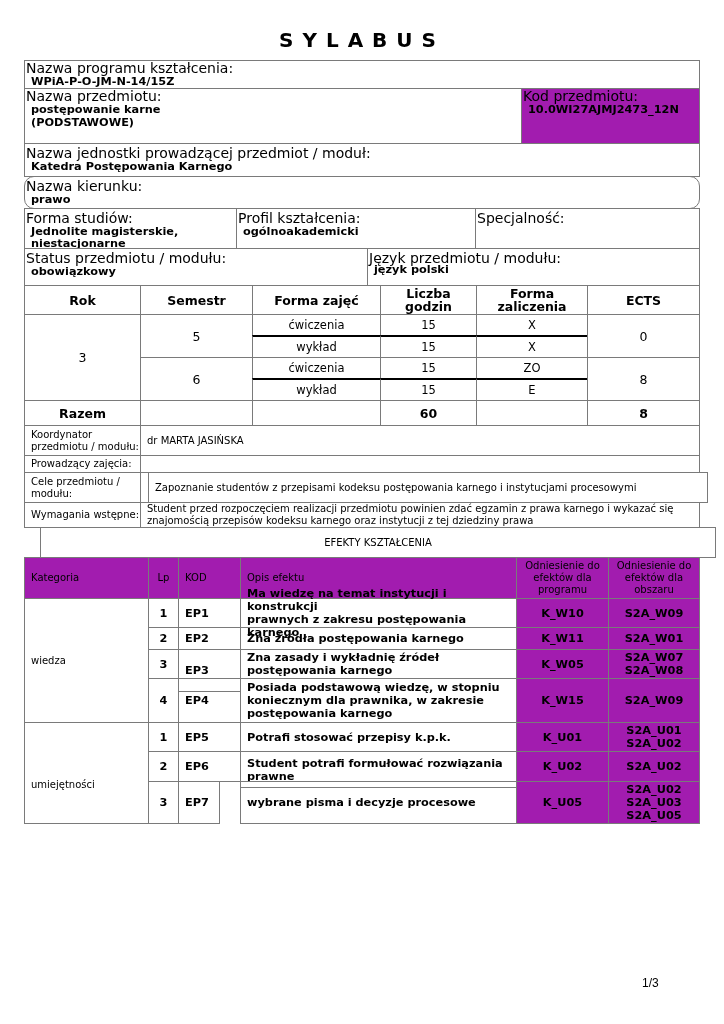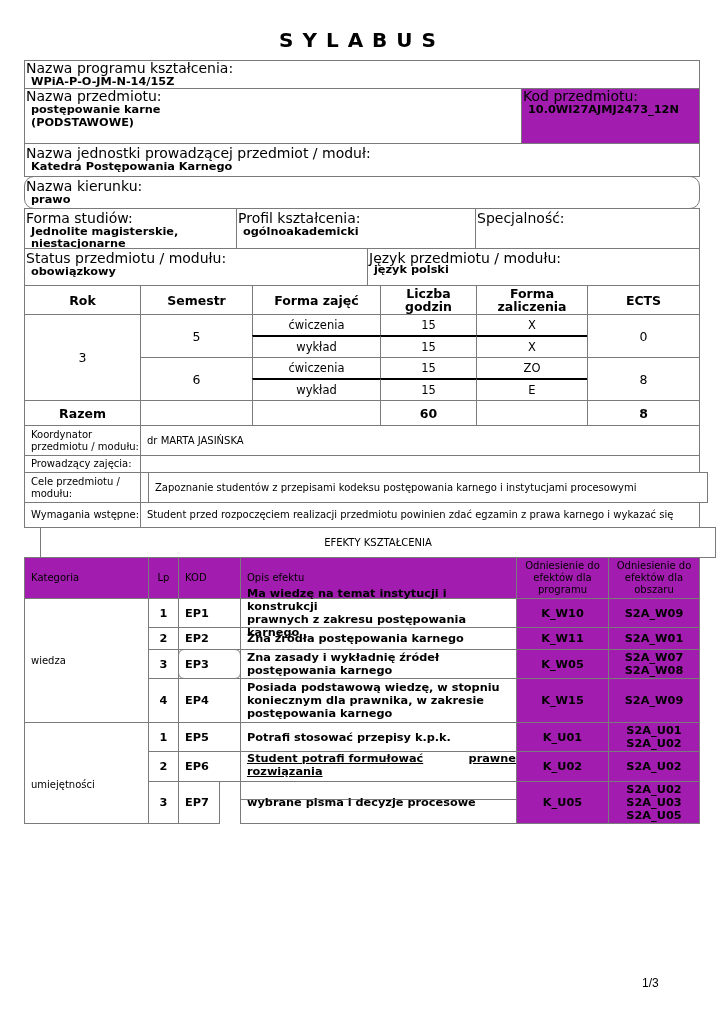--- a/index.html
+++ b/index.html
@@ -123,20 +123,21 @@
 
 <div class="cell left small" style="left:24px; top:472px; width:117px; height:31px; flex-direction:column; align-items:flex-start; justify-content:center; padding-left:6px;">
   <span>Cele przedmiotu /</span>
   <span>modułu:</span>
 </div>
 <div class="cell left small" style="left:140px; top:472px; width:560px; height:31px;margin-left:8px;">Zapoznanie studentów z przepisami kodeksu postępowania karnego i instytucjami procesowymi</div>
 
 <div class="cell left small" style="left:24px; top:502px; width:117px; height:26px;">Wymagania wstępne:</div>
 <div class="cell left small" style="left:140px; top:502px; width:560px; height:26px; flex-direction:column; align-items:flex-start; justify-content:center; padding-left:6px;">
   <span>Student przed rozpoczęciem realizacji przedmiotu powinien zdać egzamin z prawa karnego i wykazać się</span>
+  <span>znajomością przepisów kodeksu karnego oraz instytucji z tej dziedziny prawa</span>
 </div>
 
 <div class="cell small" style="left:24px; top:527px; width:676px; height:31px;margin-left:16px;">EFEKTY KSZTAŁCENIA</div>
 
 <div class="cell left small gray" style="left:24px; top:557px; width:125px; height:42px;">Kategoria</div>
 <div class="cell small gray" style="left:148px; top:557px; width:31px; height:42px;">Lp</div>
 <div class="cell left small gray" style="left:178px; top:557px; width:63px; height:42px;">KOD</div>
 <div class="cell left small gray" style="left:240px; top:557px; width:277px; height:42px;">Opis efektu</div>
 <div class="cell small gray" style="left:516px; top:557px; width:93px; height:42px; flex-direction:column;">
   <span>Odniesienie do</span>
@@ -160,21 +161,21 @@
 <div class="cell eff gray" style="left:516px; top:598px; width:93px; height:30px;">K_W10</div>
 <div class="cell eff gray" style="left:608px; top:598px; width:92px; height:30px;">S2A_W09</div>
 
 <div class="cell eff" style="left:148px; top:627px; width:31px; height:23px;">2</div>
 <div class="cell left eff" style="left:178px; top:627px; width:63px; height:23px;">EP2</div>
 <div class="cell left eff" style="left:240px; top:627px; width:277px; height:23px;">Zna źródła postępowania karnego</div>
 <div class="cell eff gray" style="left:516px; top:627px; width:93px; height:23px;">K_W11</div>
 <div class="cell eff gray" style="left:608px; top:627px; width:92px; height:23px;">S2A_W01</div>
 
 <div class="cell eff" style="left:148px; top:649px; width:31px; height:30px;">3</div>
-<div class="cell left eff" style="left:178px; top:649px; width:63px; height:30px;border-radius:6px;">EP3</div>
+<div class="cell left eff" style="left:178px; top:649px; width:63px; height:43px;">EP3</div>
 <div class="cell left eff" style="left:240px; top:649px; width:277px; height:30px; flex-direction:column; align-items:flex-start; justify-content:center;">
   <span>Zna zasady i wykładnię źródeł</span>
   <span>postępowania karnego</span>
 </div>
 <div class="cell eff gray" style="left:516px; top:649px; width:93px; height:30px;">K_W05</div>
 <div class="cell eff gray" style="left:608px; top:649px; width:92px; height:30px; flex-direction:column;">
   <span>S2A_W07</span>
   <span>S2A_W08</span>
 </div>
 
@@ -196,21 +197,21 @@
 <div class="cell left eff" style="left:178px; top:722px; width:63px; height:30px;">EP5</div>
 <div class="cell left eff" style="left:240px; top:722px; width:277px; height:30px;">Potrafi stosować przepisy k.p.k.</div>
 <div class="cell eff gray" style="left:516px; top:722px; width:93px; height:30px;">K_U01</div>
 <div class="cell eff gray" style="left:608px; top:722px; width:92px; height:30px; flex-direction:column;">
   <span>S2A_U01</span>
   <span>S2A_U02</span>
 </div>
 
 <div class="cell eff" style="left:148px; top:751px; width:31px; height:31px;">2</div>
 <div class="cell left eff" style="left:178px; top:751px; width:63px; height:31px;">EP6</div>
-<div class="cell left eff" style="left:240px; top:751px; width:277px; height:49px; flex-direction:row; align-items:flex-start; justify-content:center;text-decoration:underline;">
+<div class="cell left eff" style="left:240px; top:751px; width:277px; height:37px; flex-direction:column; align-items:flex-start; justify-content:center;">
   <span>Student potrafi formułować rozwiązania</span>
   <span>prawne</span>
 </div>
 <div class="cell eff gray" style="left:516px; top:751px; width:93px; height:31px;">K_U02</div>
 <div class="cell eff gray" style="left:608px; top:751px; width:92px; height:31px;">S2A_U02</div>
 
 <div class="cell eff" style="left:148px; top:781px; width:31px; height:43px;">3</div>
 <div class="cell left eff" style="left:178px; top:781px; width:42px; height:43px;">EP7</div>
 <div class="cell left eff" style="left:240px; top:781px; width:277px; height:43px; flex-direction:column; align-items:flex-start; justify-content:center;">
   <span>wybrane pisma i decyzje procesowe</span>

